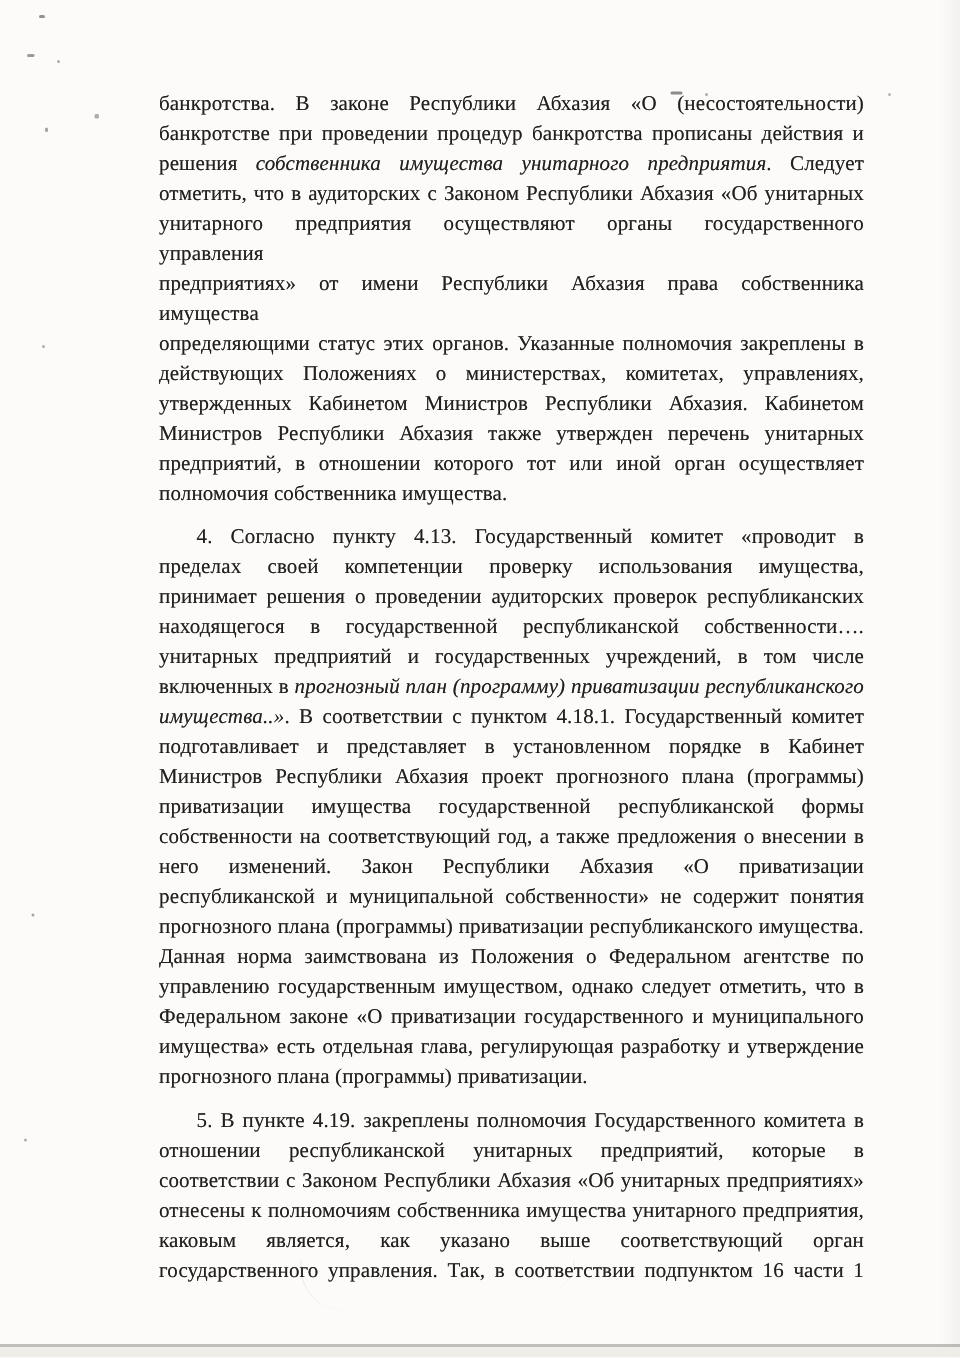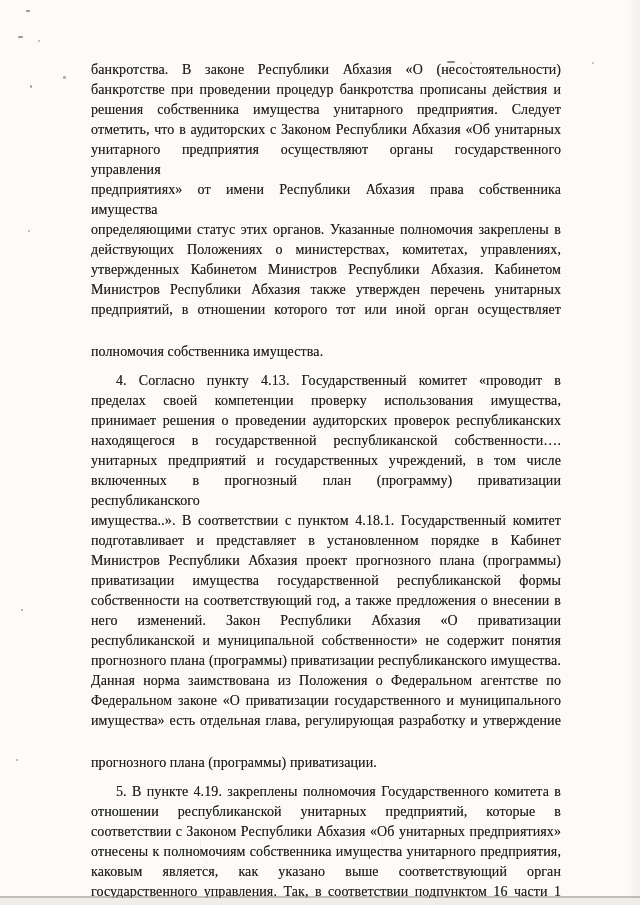--- a/index.html
+++ b/index.html
@@ -15,21 +15,21 @@
   .page {
     position: relative;
     width: 640px;
     height: 905px;
     background: #fcfbf9;
     font-family: "Liberation Serif", "DejaVu Serif", serif;
     color: #21201d;
   }
   .doc-body {
     position: absolute;
-    left: 91px;
+    left: 106px;
     top: 60px;
     width: 470px;
     text-shadow: 0 0 0.3px rgba(30,28,25,0.55);
   }
   .para {
     margin: 0 0 0 0;
     padding: 0;
   }
   .para + .para {
     margin-top: 9px;
@@ -40,23 +40,23 @@
     text-align: justify;
     text-align-last: justify;
     white-space: normal;
     letter-spacing: 0.1px;
   }
   .line.indent {
     text-indent: 25px;
   }
   .line.final {
     text-align-last: left;
-    margin-top: 22px;
   }
   .seg.it {
+    font-style: italic;
   }
   
   .speck {
     position: absolute;
     border-radius: 1px;
   }
   .scan-edge-right {
     position: absolute;
     top: 0;
     right: 0;
@@ -127,20 +127,21 @@
         <div class="line"><span class="seg">включенных в </span><span class="seg it">прогнозный план (программу) приватизации республиканского</span></div>
         <div class="line"><span class="seg it">имущества..»</span><span class="seg">. В соответствии с пунктом 4.18.1. Государственный комитет</span></div>
         <div class="line"><span class="seg">подготавливает и представляет в установленном порядке в Кабинет</span></div>
         <div class="line"><span class="seg">Министров Республики Абхазия проект прогнозного плана (программы)</span></div>
         <div class="line"><span class="seg">приватизации имущества государственной республиканской формы</span></div>
         <div class="line"><span class="seg">собственности на соответствующий год, а также предложения о внесении в</span></div>
         <div class="line"><span class="seg">него изменений. Закон Республики Абхазия «О приватизации</span></div>
         <div class="line"><span class="seg">республиканской и муниципальной собственности» не содержит понятия</span></div>
         <div class="line"><span class="seg">прогнозного плана (программы) приватизации республиканского имущества.</span></div>
         <div class="line"><span class="seg">Данная норма заимствована из Положения о Федеральном агентстве по</span></div>
+        <div class="line"><span class="seg">управлению государственным имуществом, однако следует отметить, что в</span></div>
         <div class="line"><span class="seg">Федеральном законе «О приватизации государственного и муниципального</span></div>
         <div class="line"><span class="seg">имущества» есть отдельная глава, регулирующая разработку и утверждение</span></div>
         <div class="line final"><span class="seg">прогнозного плана (программы) приватизации.</span></div>
       </div>
       <div class="para">
         <div class="line indent"><span class="seg">5. В пункте 4.19. закреплены полномочия Государственного комитета в</span></div>
         <div class="line"><span class="seg">отношении республиканской унитарных предприятий, которые в</span></div>
         <div class="line"><span class="seg">соответствии с Законом Республики Абхазия «Об унитарных предприятиях»</span></div>
         <div class="line"><span class="seg">отнесены к полномочиям собственника имущества унитарного предприятия,</span></div>
         <div class="line"><span class="seg">каковым является, как указано выше соответствующий орган</span></div>

